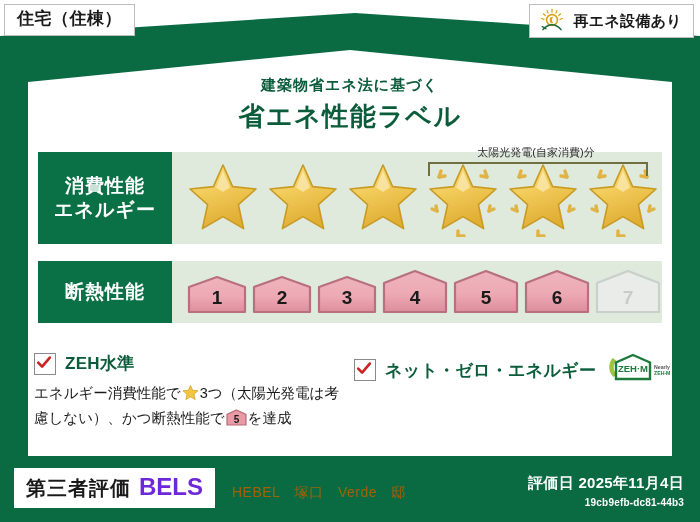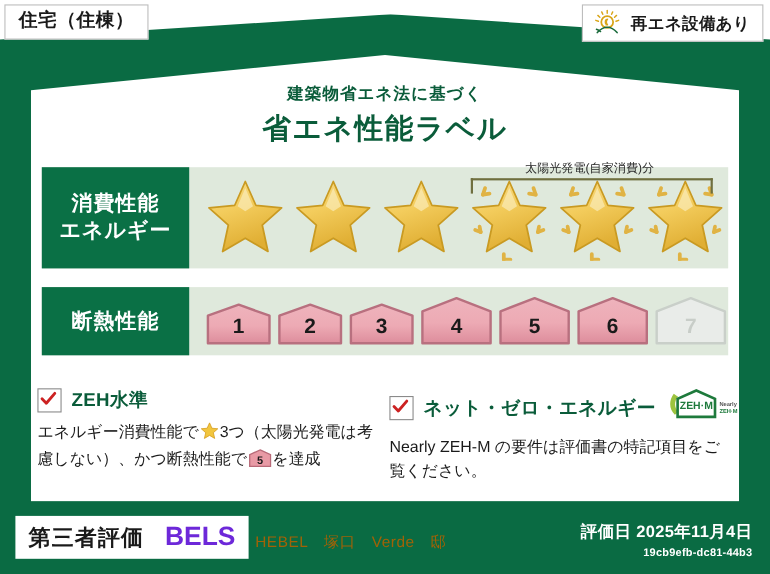--- a/index.html
+++ b/index.html
@@ -98,21 +98,21 @@
   .check-body{
     margin-top:7px;font-size:14.5px;color:#1a1a1a;line-height:1.55;letter-spacing:0px;
   }
   .inline-ico{display:inline-block;vertical-align:-3px;margin:0 1px;}
   .zehm-logo{margin-left:4px;flex:none;}
 
   
   .footer{position:absolute;left:0;bottom:0;width:700px;height:64px;}
   .bels-badge{
     position:absolute;left:14px;bottom:14px;background:#ffffff;
-    padding:5px 12px 6px 12px;display:flex;align-items:baseline;gap:19px;
+    padding:5px 12px 6px 12px;display:flex;align-items:baseline;gap:8px;
   }
   .bels-jp{font-size:20px;font-weight:bold;color:#1a1a1a;letter-spacing:1px;}
   .bels-en{font-size:24px;font-weight:bold;color:#6d28d9;letter-spacing:0px;}
   .prop-name{
     position:absolute;left:232px;bottom:20px;color:#a16207;font-size:14px;letter-spacing:0.5px;
   }
   .eval-wrap{position:absolute;right:16px;bottom:14px;text-align:right;color:#ffffff;}
   .eval-date{font-size:15px;font-weight:bold;letter-spacing:0.3px;}
   .eval-id{font-size:10px;font-weight:bold;margin-top:4px;letter-spacing:0.2px;}
 </style>
@@ -413,21 +413,20 @@
         <span class="zehm-logo">
           <svg width="62" height="32" viewBox="0 0 62 32">
             <path d="M3.5 6 C-1 12 -1 20 4.5 25 L8 22.5 C3.6 18.8 3.8 12.6 7.4 8.6 Z" fill="#9dc33f"></path>
             <polygon points="24,3 41,10.5 41,27 7,27 7,10.5" fill="none" stroke="#1e7a3c" stroke-width="2.4"></polygon>
             <text x="24" y="20" text-anchor="middle" font-family="Liberation Sans, sans-serif" font-size="9.5" font-weight="bold" fill="#1e7a3c">ZEH·M</text>
             <text x="45" y="17" font-family="Liberation Sans, sans-serif" font-size="5.2" font-weight="bold" fill="#555">Nearly</text>
             <text x="45" y="23" font-family="Liberation Sans, sans-serif" font-size="5.2" font-weight="bold" fill="#1e7a3c">ZEH·M</text>
           </svg>
         </span>
       </div>
-      <div class="check-body">Nearly ZEH-M の要件は評価書の特記項目をご覧ください。</div>
     </div>
 
   </div>
 
   <div class="footer">
     <div class="bels-badge">
       <span class="bels-jp">第三者評価</span>
       <span class="bels-en">BELS</span>
     </div>
     <div class="prop-name">HEBEL　塚口　Verde　邸</div>

